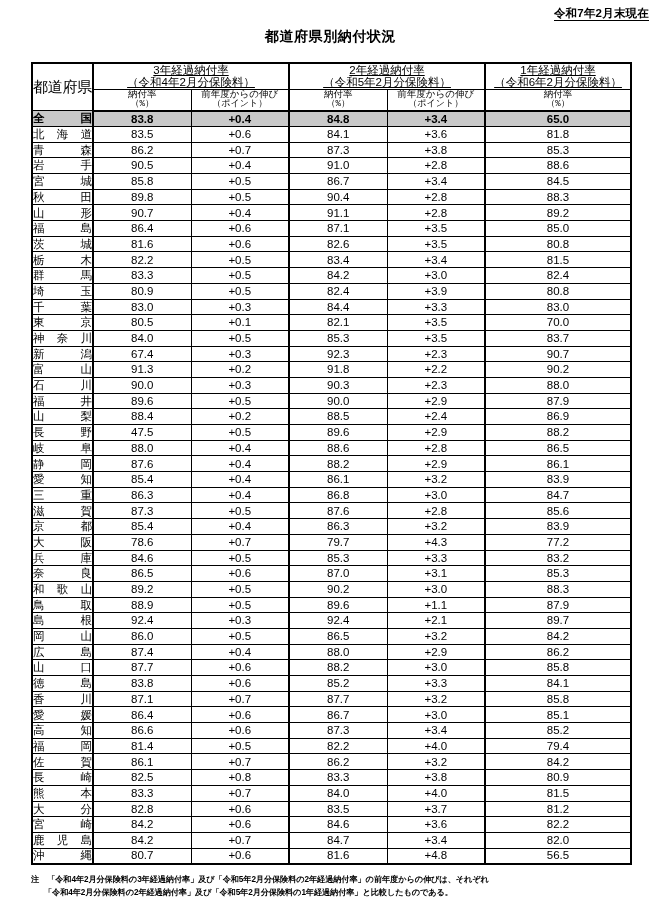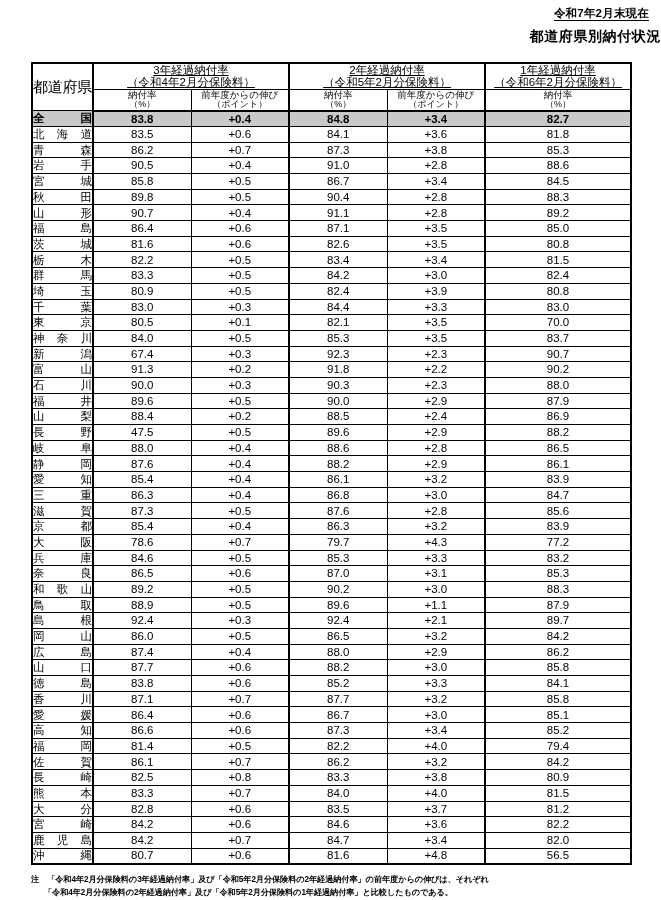--- a/index.html
+++ b/index.html
@@ -14,21 +14,21 @@
   .page { position: relative; width: 661px; height: 896px; }
 
   .asof-wrap {
     position: absolute; top: 6px; right: 12px;
     font-size: 11.5px; font-weight: 700; letter-spacing: .2px;
   }
   .asof { border-bottom: 1.6px solid #000; padding-bottom: 1px; }
 
   .doc-title {
     position: absolute; top: 28px; left: 0; width: 661px;
-    text-align: right; font-size: 14px; font-weight: 700;
+    text-align: center; font-size: 14px; font-weight: 700;
     letter-spacing: .6px;
   }
 
   table.grid {
     position: absolute; left: 31px; top: 62px;
     width: 599px;
     border-collapse: collapse;
     table-layout: fixed;
     font-size: 10.5px;
   }
@@ -57,20 +57,21 @@
     border-right: 2.2px solid #000 !important;
   }
   .hd-group {
     font-size: 11.5px; font-weight: 400; line-height: 1.35;
     padding: 2px 0 3px 0;
     text-decoration: underline;
   }
   .hd-sub {
     font-size: 9.5px; font-weight: 400; line-height: 1.25;
     padding: 1px 0 2px 0;
+    font-family: Liberation Mono, monospace;
   }
   .hd-sub .unit { font-size: 9px; }
 
   
   .sep-left { border-left: 2.2px solid #000 !important; }
   .grp-bottom { border-bottom: 2.2px solid #000 !important; }
 
   
   tr.national td {
     background: #c9c9c9;
@@ -173,21 +174,21 @@
           <td class="pref">
             <span class="nm ">
               <span>全</span>
               <span>国</span>
             </span>
           </td>
           <td class="num">83.8</td>
           <td class="num">+0.4</td>
           <td class="num sep-left">84.8</td>
           <td class="num">+3.4</td>
-          <td class="num sep-left">82.7</td>
+          <td class="num sep-left">65.0</td>
         </tr>
         <tr class="drow">
           <td class="pref">
             <span class="nm n3">
               <span>北</span>
               <span>海</span>
               <span>道</span>
             </span>
           </td>
           <td class="num">83.5</td>

